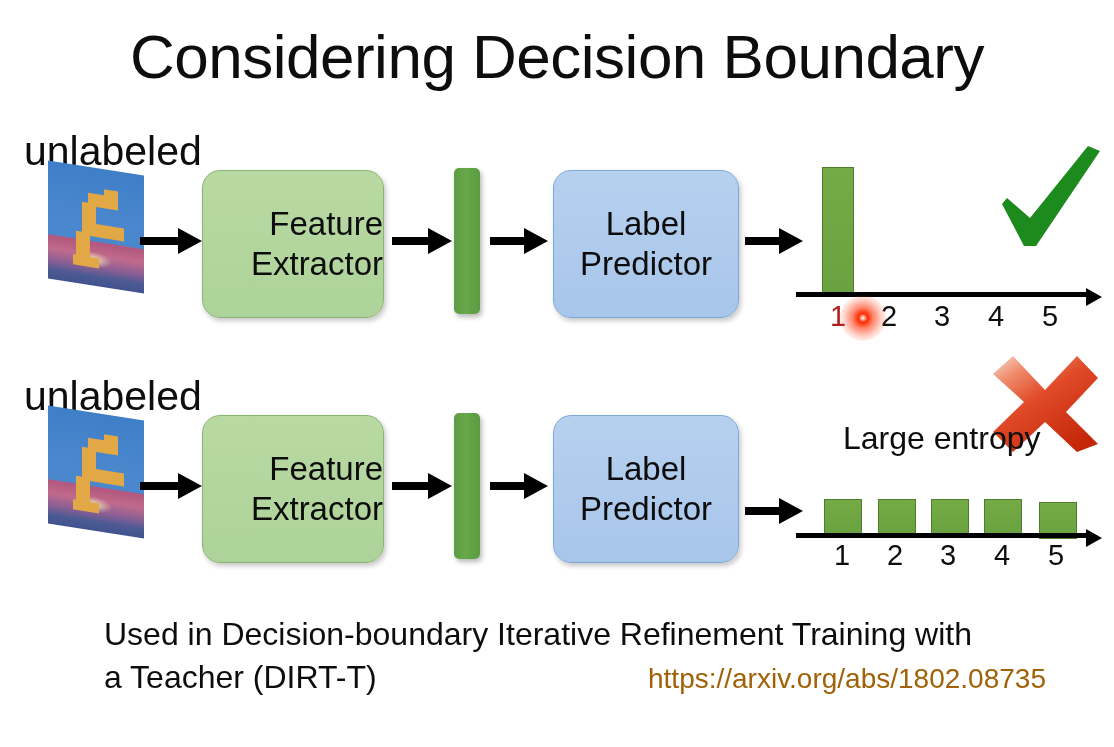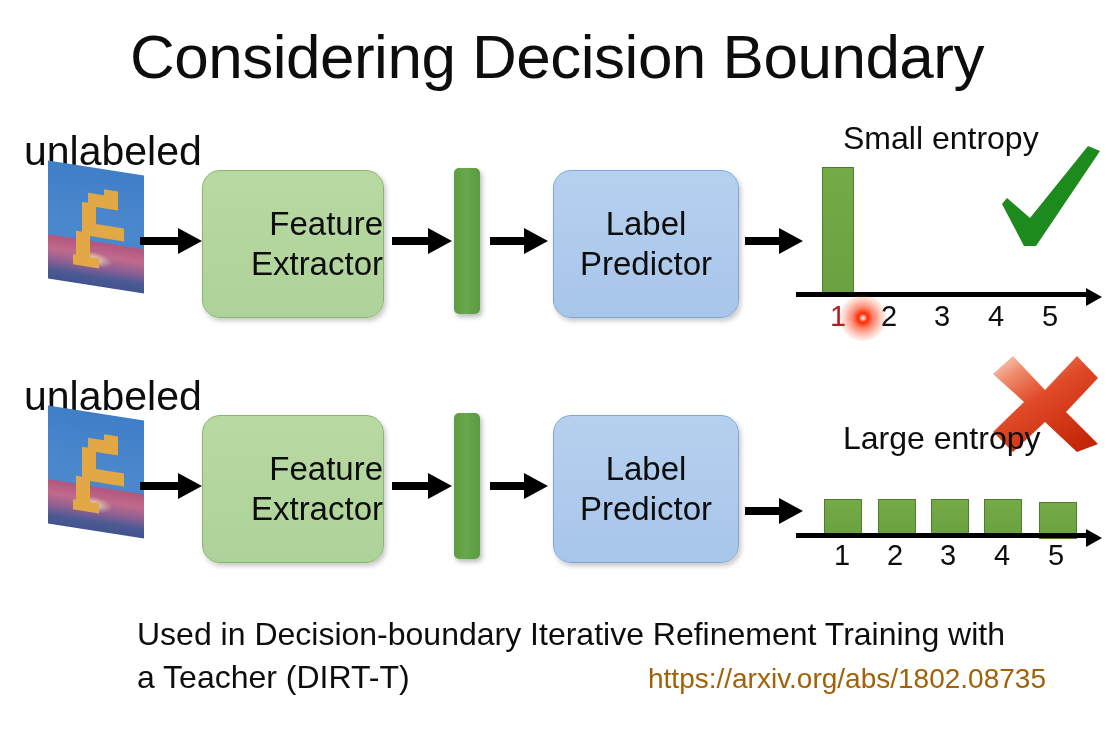--- a/index.html
+++ b/index.html
@@ -211,21 +211,20 @@
       <span>Predictor</span>
     </div>
 
     <div class="abs" style="left:745px; top:100px;">
       <svg class="arrow" width="58" height="26" viewBox="0 0 58 26">
         <path d="M0 9 L34 9 L34 0 L58 13 L34 26 L34 17 L0 17 Z" fill="#000000"></path>
       </svg>
     </div>
   </div>
 
-  <div class="abs entropy-label" style="left:843px; top:120px;">Small entropy</div>
 
   <div class="abs" style="left:992px; top:142px;">
     <svg width="112" height="118" viewBox="0 0 112 118">
       <path d="M10 62 L15 56 L38 76 L96 4 L108 9 L44 104 L32 104 Z" fill="#1c8a1c"></path>
     </svg>
   </div>
 
   <div class="abs" style="left:796px; top:160px; width:310px; height:175px;">
 
     <div class="hist-bar" style="left:26px; top:7px; width:32px; height:128px;"></div>
@@ -320,20 +319,20 @@
     <div class="abs axis-line" style="left:0px; top:48px; width:292px;"></div>
     <div class="abs axis-arrowhead" style="left:290px; top:44px;"></div>
 
     <div class="tick-label" style="left:26px; top:54px;">1</div>
     <div class="tick-label" style="left:79px; top:54px;">2</div>
     <div class="tick-label" style="left:132px; top:54px;">3</div>
     <div class="tick-label" style="left:186px; top:54px;">4</div>
     <div class="tick-label" style="left:240px; top:54px;">5</div>
   </div>
 
-  <div class="abs caption" style="left:104px; top:613px; width:960px;margin-left:33px;">
+  <div class="abs caption" style="left:104px; top:613px; width:960px;">
     <div>Used in Decision-boundary Iterative Refinement Training with</div>
     <div>a Teacher (DIRT-T)</div>
   </div>
 
   <div class="abs url-text" style="left:648px; top:663px;">https://arxiv.org/abs/1802.08735</div>
 
 </div>
 
 </body></html>

